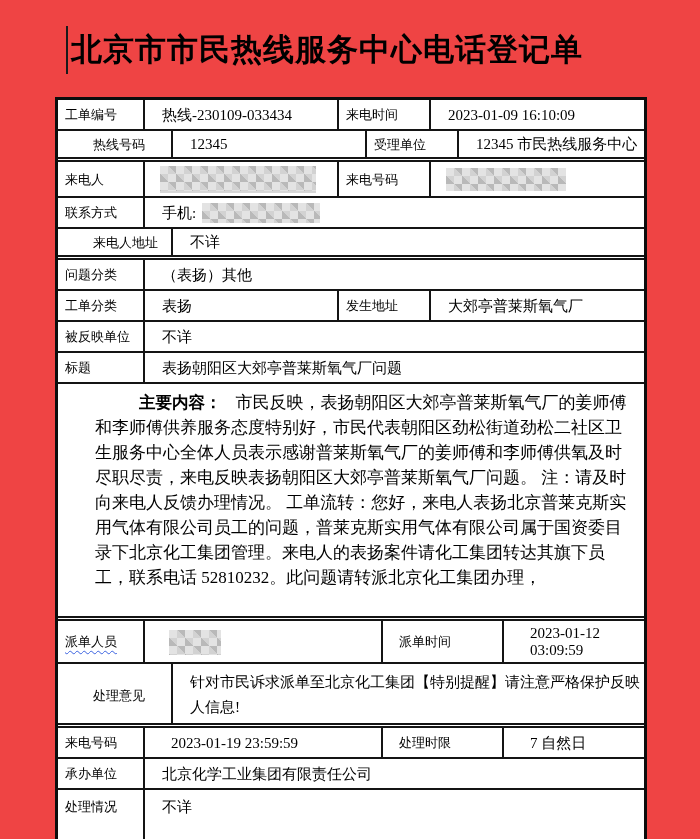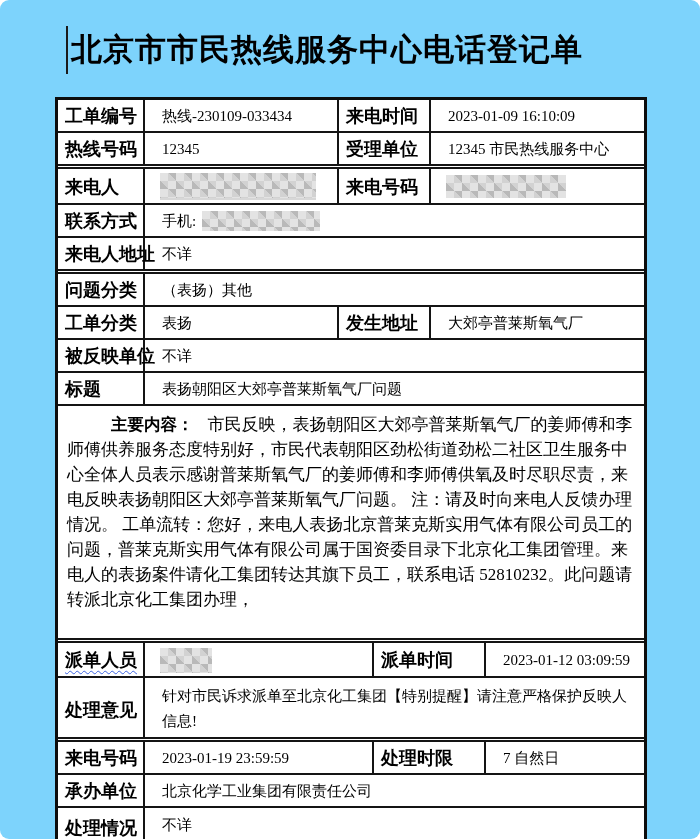--- a/index.html
+++ b/index.html
@@ -2,21 +2,21 @@
 <html><head>
 <meta charset="utf-8">
 <style>
   * { margin:0; padding:0; box-sizing:border-box; }
   html,body { background:#ffffff; }
   body {
     width:700px; height:839px; position:relative; overflow:hidden;
     font-family:"Liberation Sans","DejaVu Sans",sans-serif;
     color:#000;
   }
-  .page { position:absolute; inset:0; background:#7dd3fc;border-radius:9px; }
+  .page { position:absolute; inset:0; background:#ef4444; }
 
   
   .title-wrap {
     position:absolute; top:26px; left:66px; right:0;
     display:flex; align-items:center;
   }
   .caret {
     width:2px; height:48px; background:#1a1a1a; margin-right:3px; flex:none;
   }
   .doc-title {
@@ -25,31 +25,31 @@
     white-space:nowrap;
   }
 
   
   .form-table {
     position:absolute; top:97px; left:55px; width:592px;
     border:3px solid #0d0d0d; background:#fff;
   }
   .row { display:grid; border-bottom:2px solid #141414; min-height:31px; }
   .row:last-child { border-bottom:none; }
-  .row.sep { border-bottom:5px double #141414; }
+  .row.sep { border-bottom:5px double #141414;padding-left:28px; }
   .cols4a { grid-template-columns:87px 194px 92px 1fr; }
-  .cols4b { grid-template-columns:87px 229px 112px 1fr; }
+  .cols4b { grid-template-columns:87px 229px 112px 1fr;gap:9px; }
   .cols2  { grid-template-columns:87px 1fr; }
   .cols1  { grid-template-columns:1fr; }
 
   .c { border-right:2px solid #141414; padding:4px 4px 3px 7px;
        display:flex; align-items:center; min-width:0; }
   .c:last-child { border-right:none; }
   .lab {
-    font-weight:bold; font-size:18px; letter-spacing:0;
+    font-weight:normal; font-size:13px; letter-spacing:0;
     font-family:"Liberation Sans","DejaVu Sans",sans-serif;
     white-space:nowrap;
   }
   .val {
     font-family:"Liberation Serif","DejaVu Serif",serif;
     font-size:15px; padding-left:10px;
   }
   .wavy {
     text-decoration-line:underline; text-decoration-style:wavy;
     text-decoration-color:#3b63e0; text-decoration-thickness:1px;

